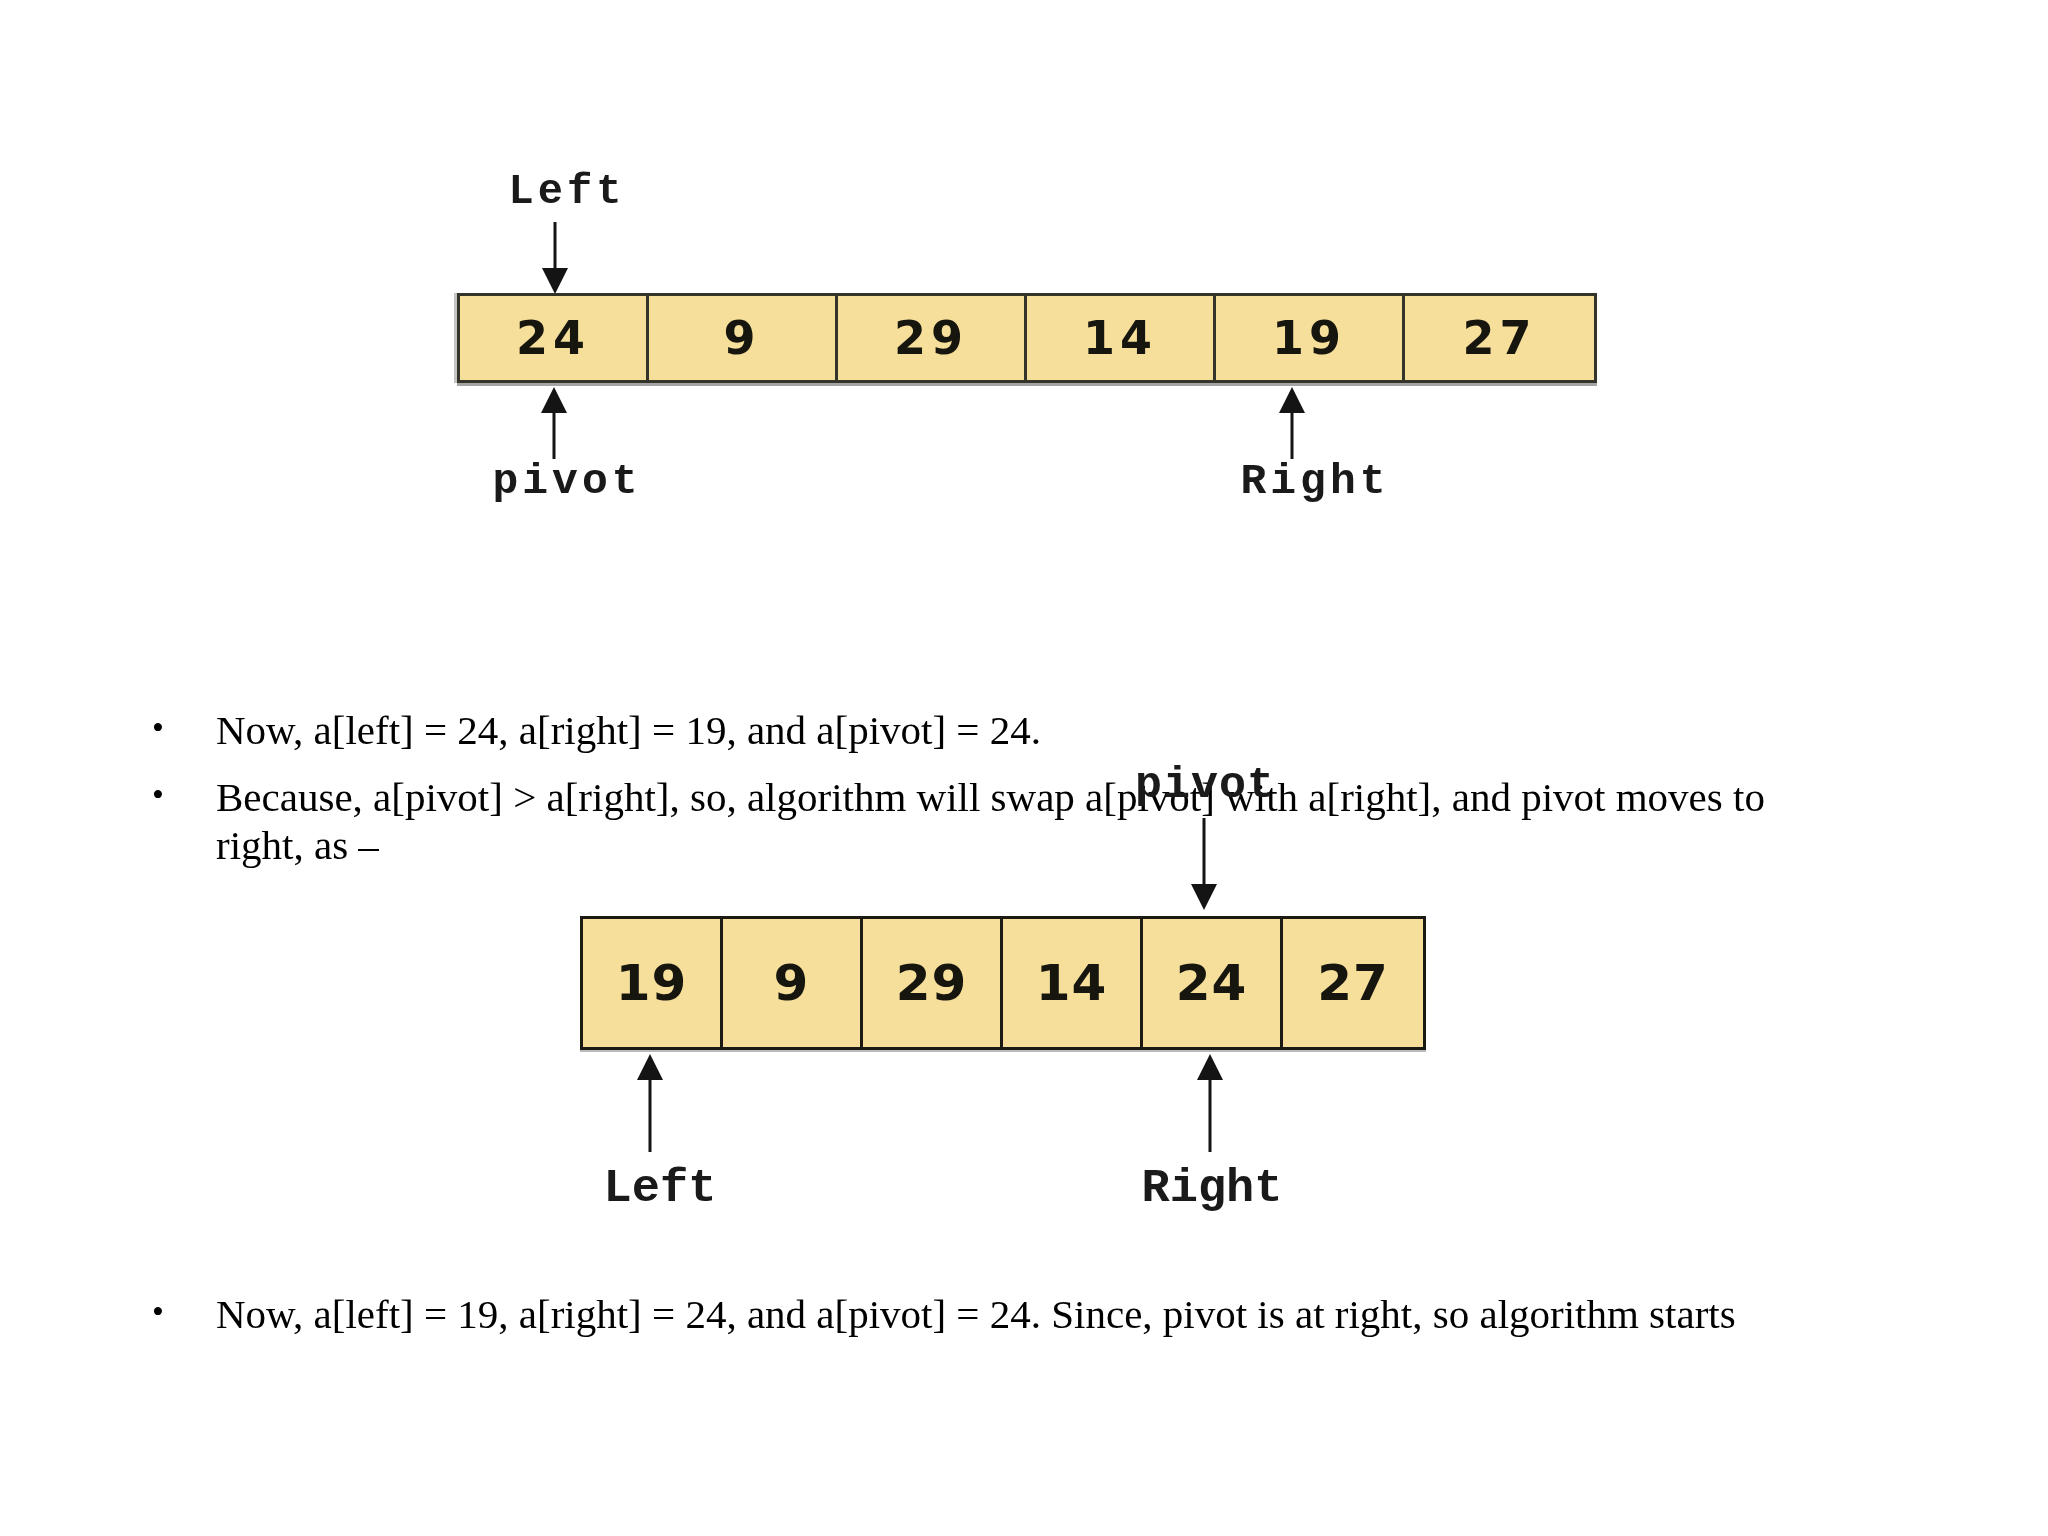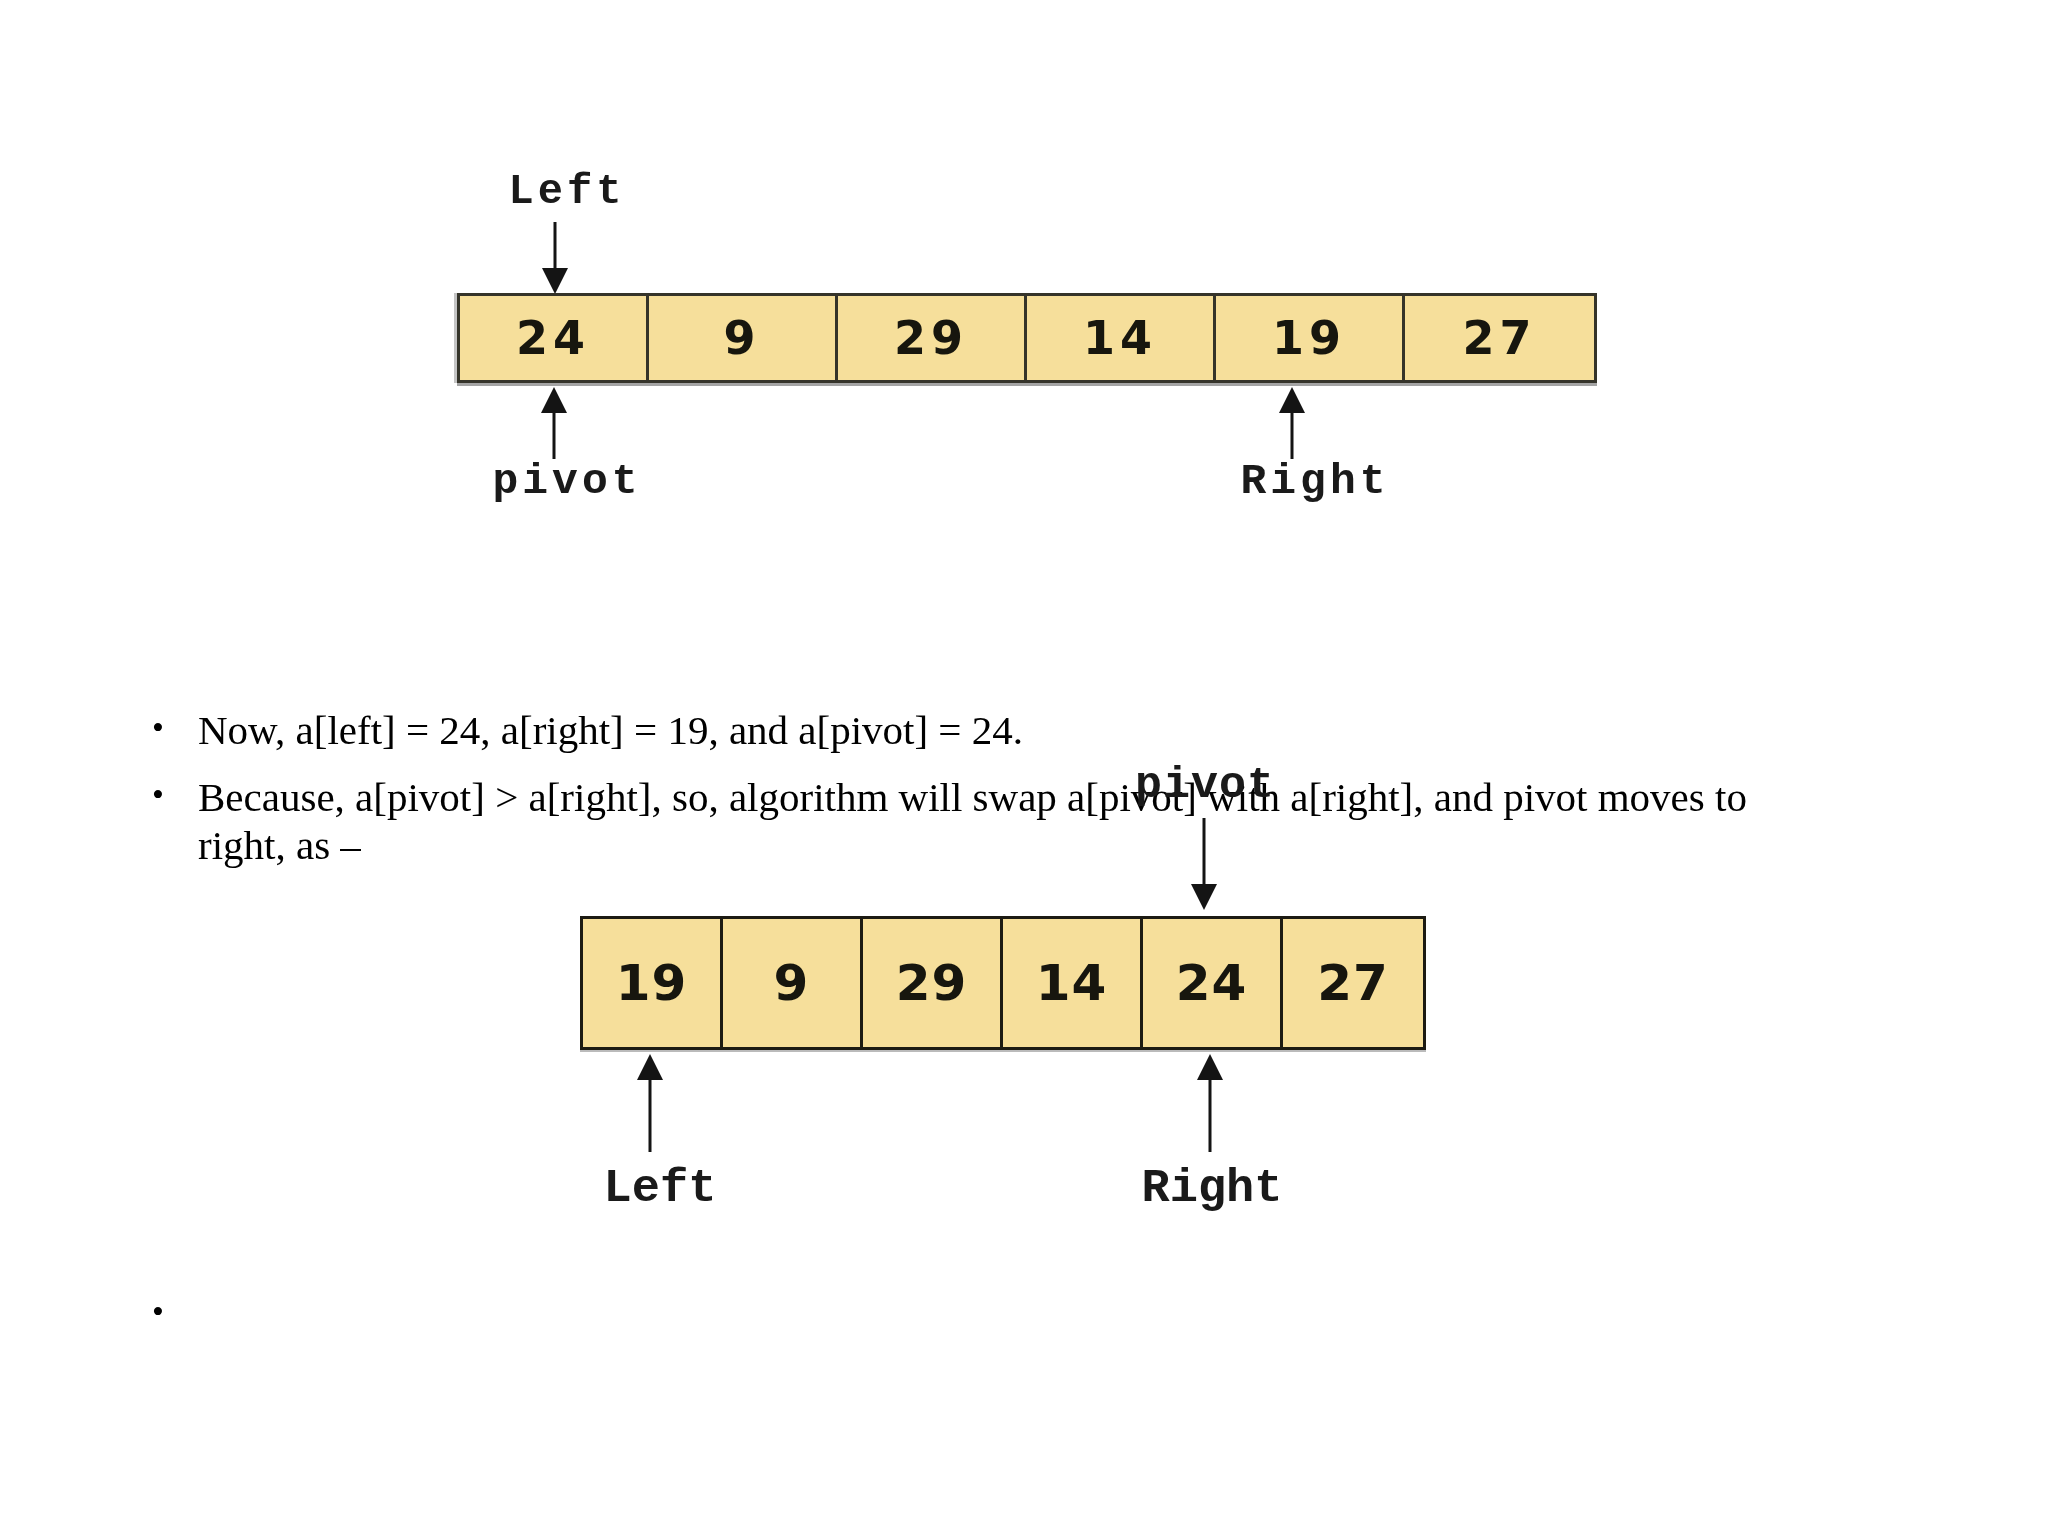--- a/index.html
+++ b/index.html
@@ -93,21 +93,21 @@
     display:flex;
     color:var(--body-text);
   }
   .bullet .dot{
     width:28px;
     flex:0 0 28px;
     font-size:34px;
     line-height:48px;
     margin-top:-2px;
   }
-  .bullet .btext{margin-left:18px;}
+  .bullet .btext{margin-left:36px;}
   .bullet .bline{
     font-size:41px;
     line-height:48px;
     white-space:nowrap;
   }
   .bullet-1{top:706px;}
   .bullet-2{top:773px;}
   .bullet-3{top:1290px;}
 </style>
 </head>
@@ -186,16 +186,17 @@
     <div class="arrow up d2-right-arrow">
       <div class="shaft"></div>
       <div class="head"></div>
     </div>
     <div class="dlabel d2-right-label">Right</div>
   </div>
 
   <div class="bullet bullet-3">
     <span class="dot">•</span>
     <div class="btext">
+      <div class="bline">Now, a[left] = 19, a[right] = 24, and a[pivot] = 24. Since, pivot is at right, so algorithm starts</div>
     </div>
   </div>
 
 </div>
 
 </body></html>

